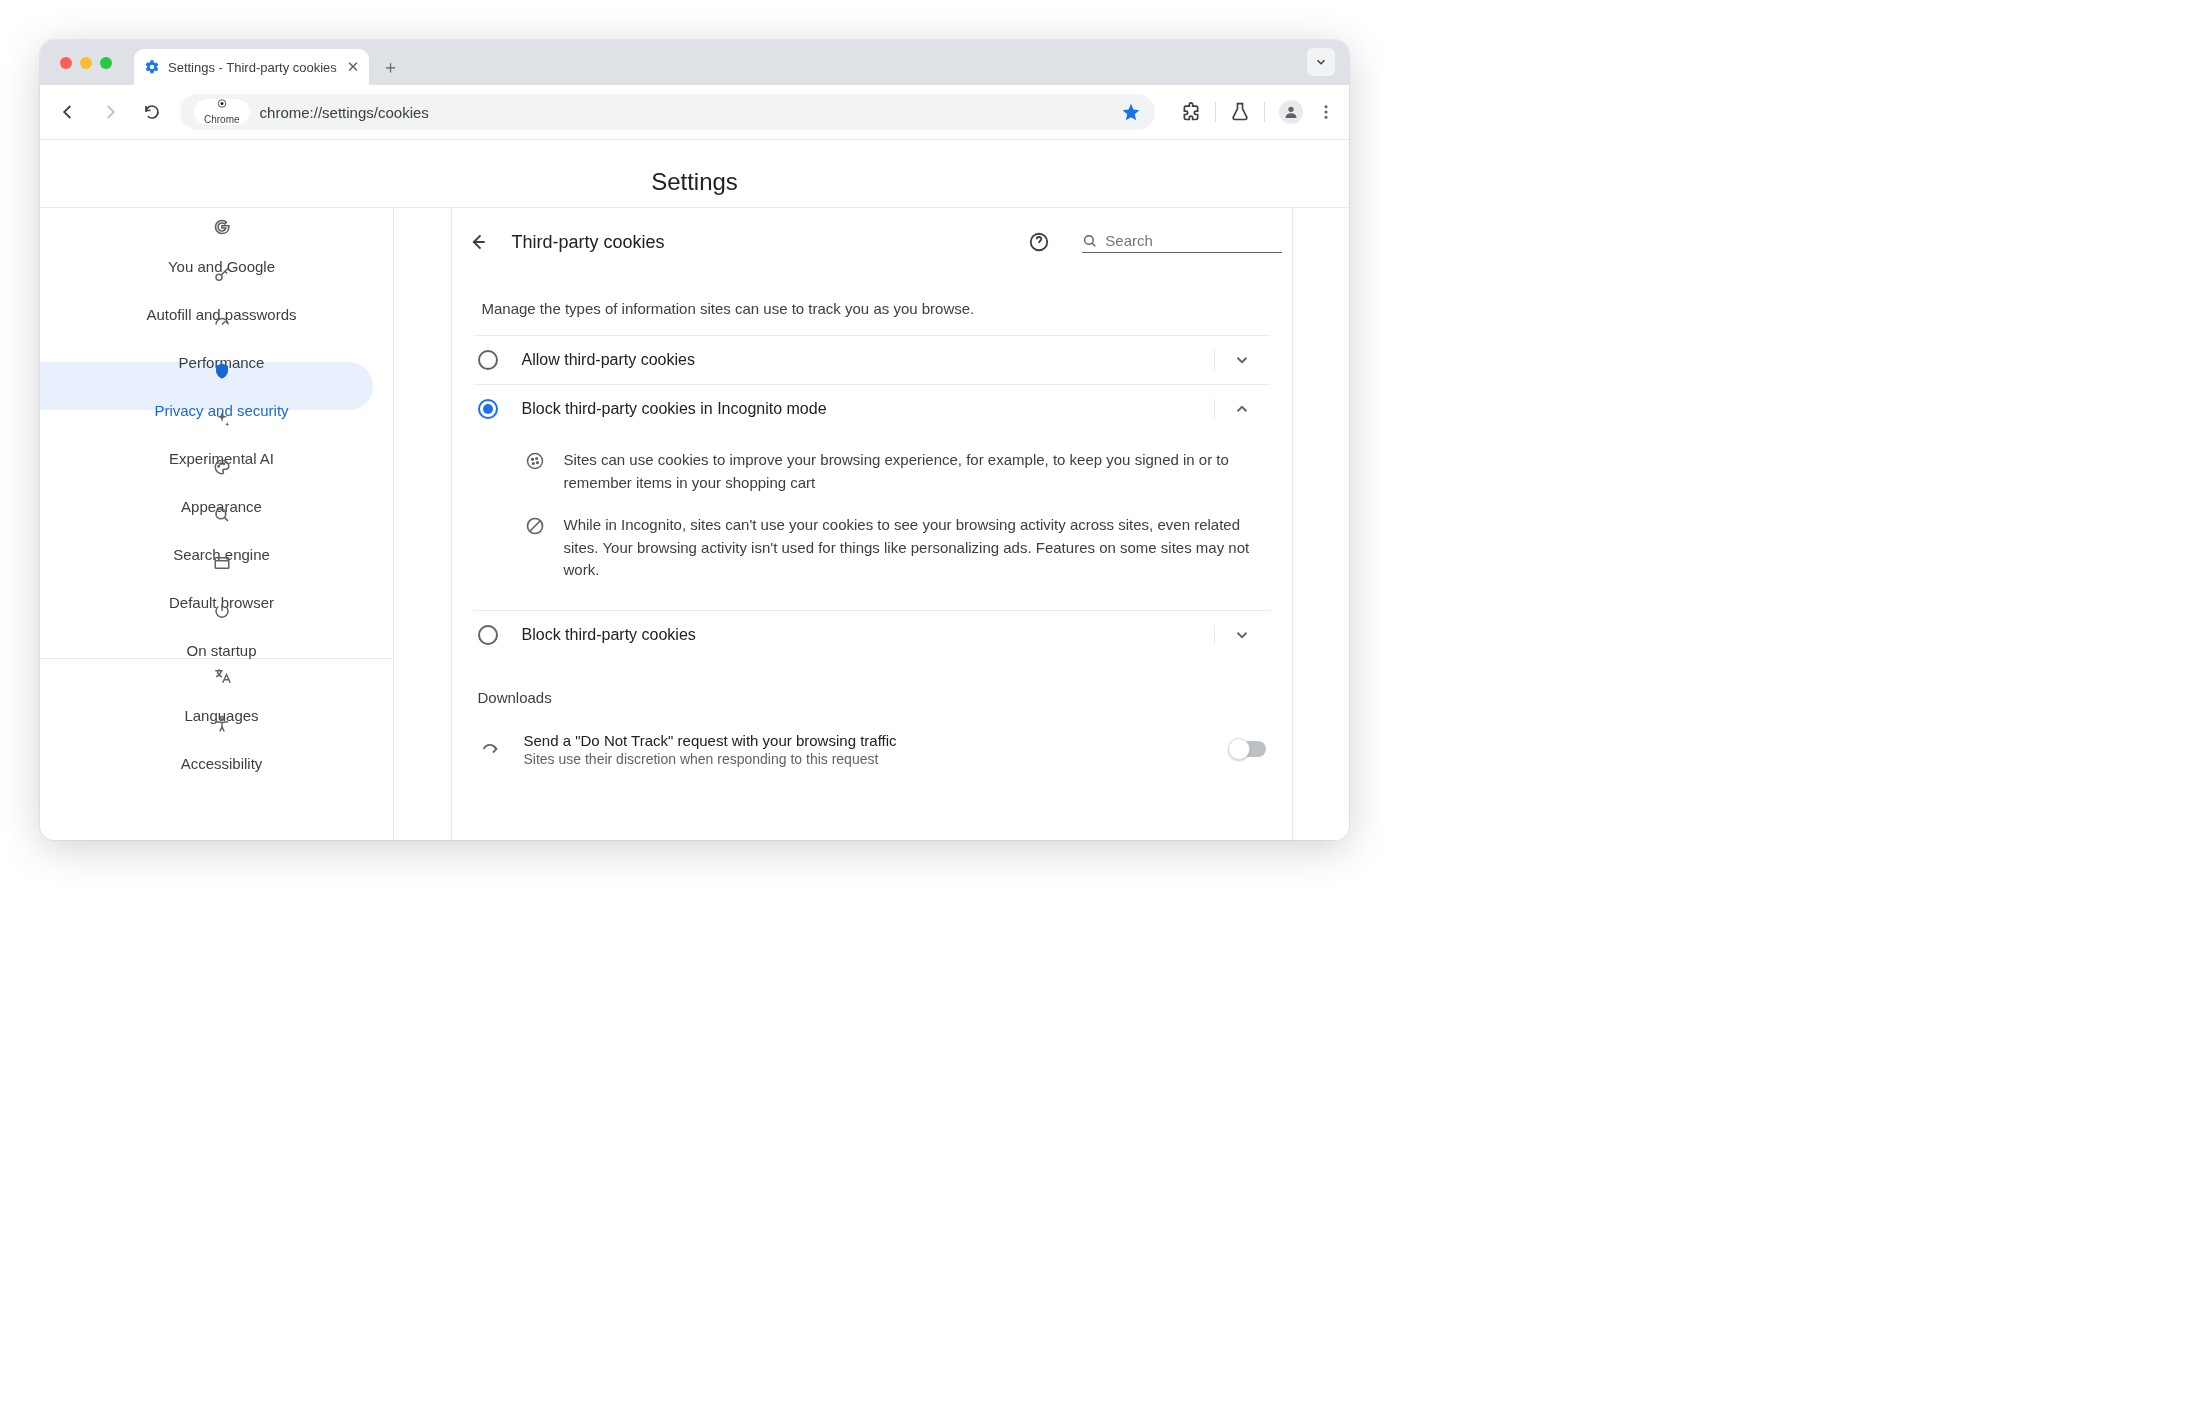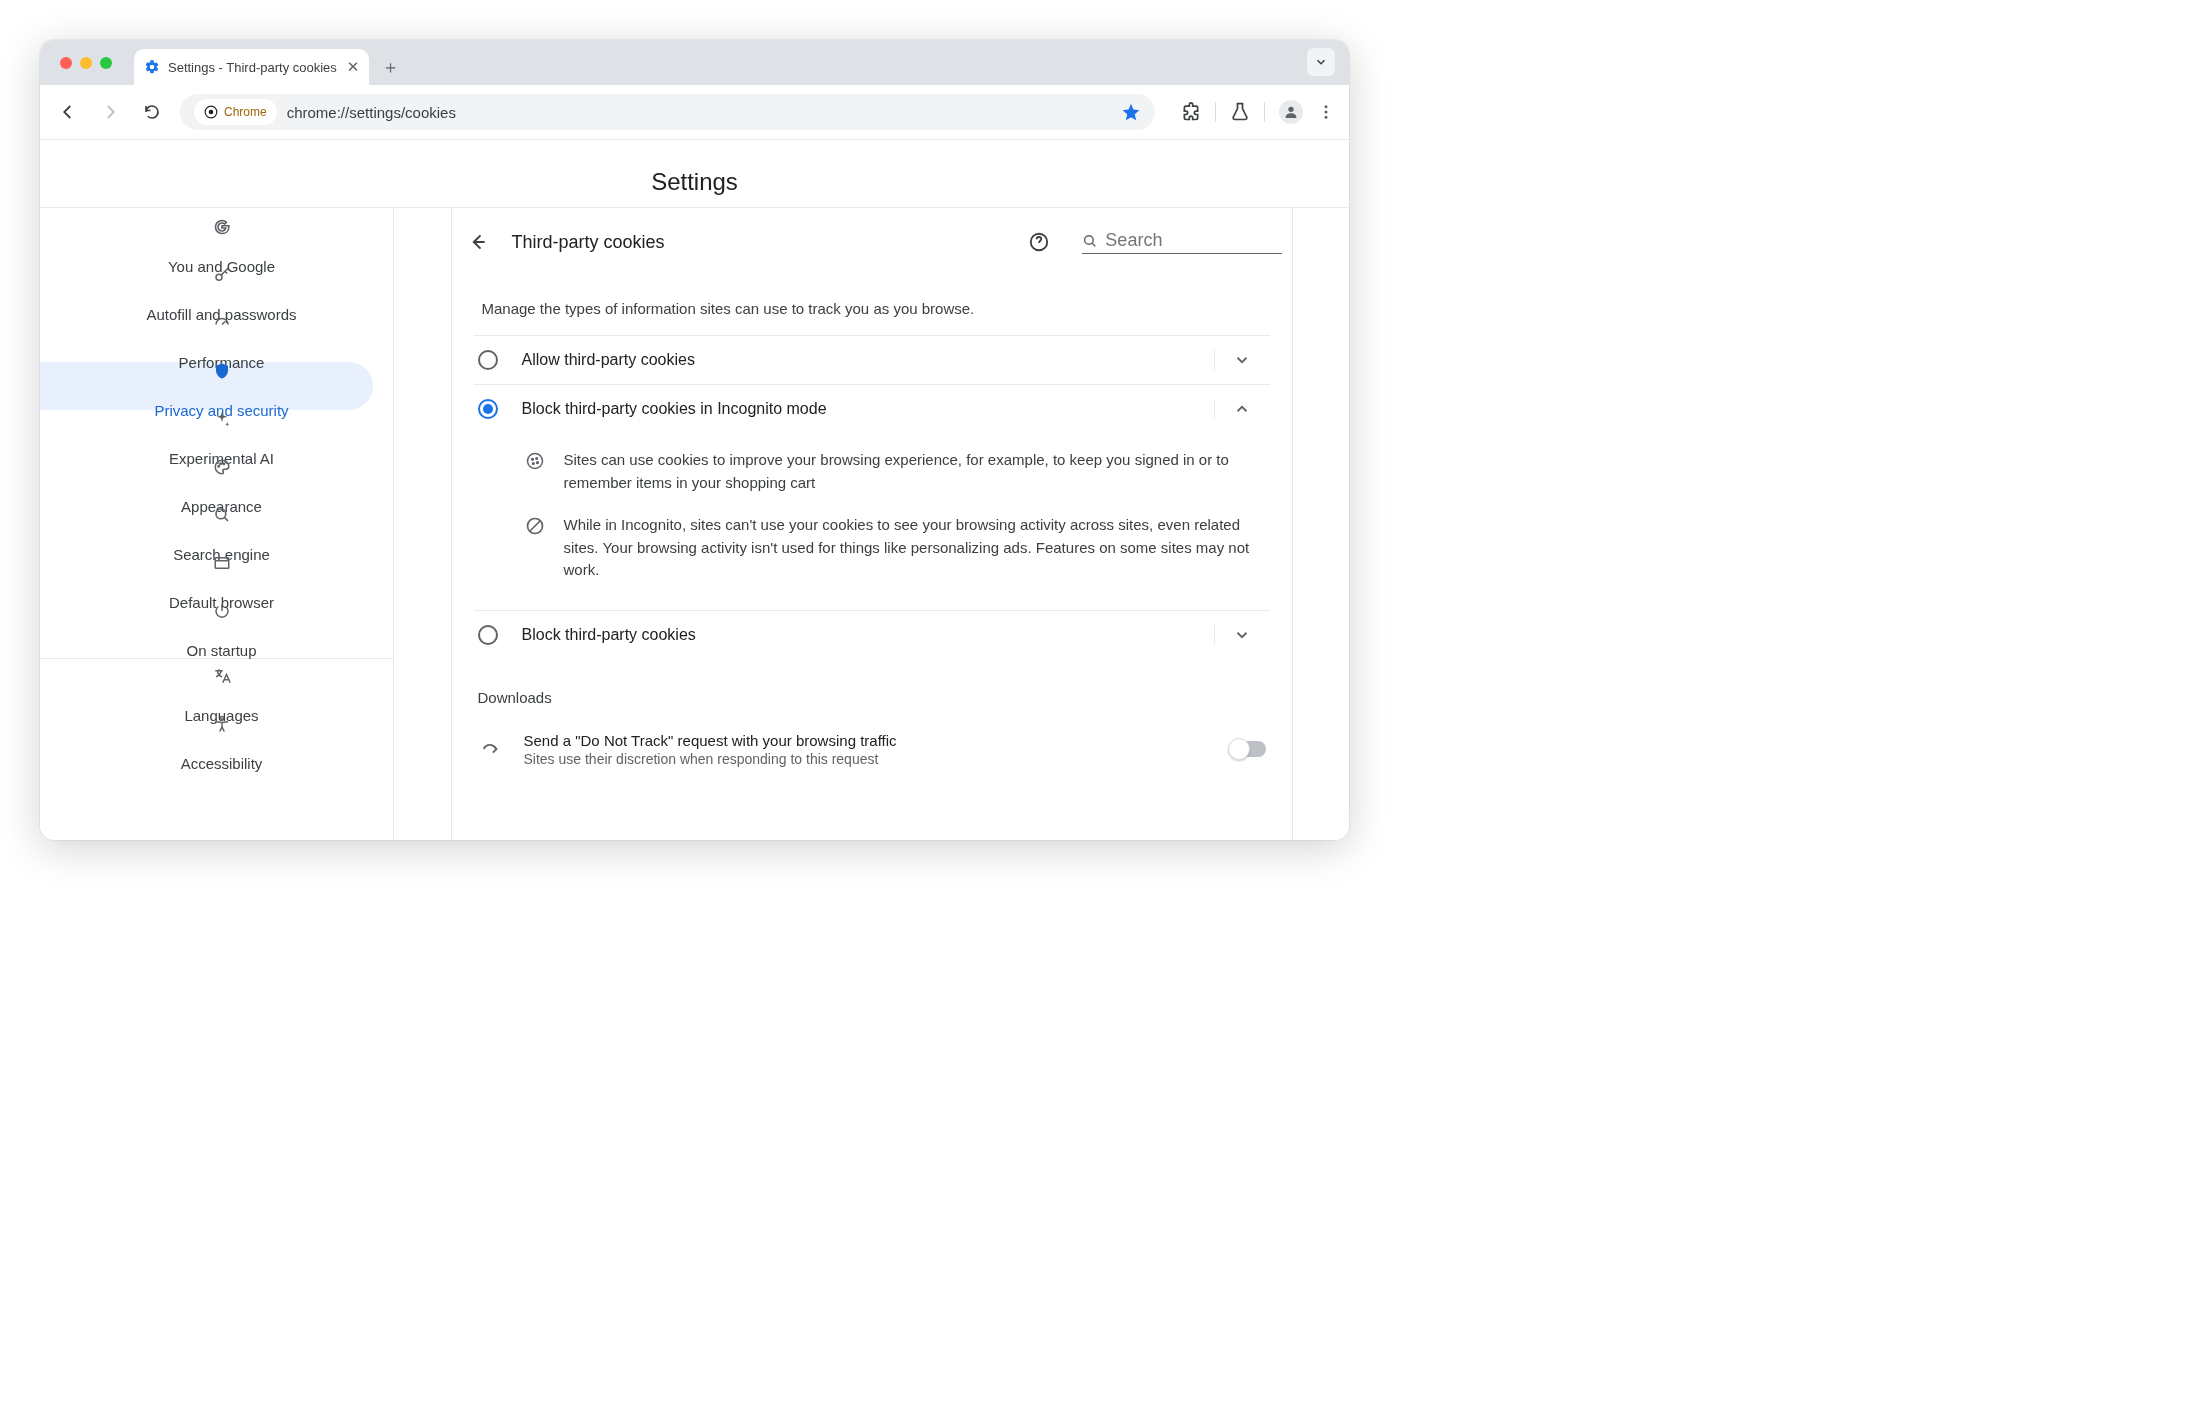--- a/index.html
+++ b/index.html
@@ -76,21 +76,21 @@
   flex:1;
   height: 36px;
   background:#f1f3f4;
   border-radius:18px;
   display:flex;
   align-items:center;
   padding: 0 14px;
   gap:10px;
   color:#202124;
 }
-.chrome-chip{ background:#fff; border-radius:14px; height:26px; display:flex; align-items:center; padding:0 10px; gap:6px; font-size:12px; color:#a16207;}
+.chrome-chip{ background:#fff; border-radius:14px; height:26px; display:flex; align-items:center; padding:0 10px; gap:6px; font-size:10px; color:#404040;flex-direction:column;}
 .omni-text{ font-size:15px; color:#3c4043;}
 .toolbar-right{ display:flex; align-items:center; gap:14px; margin-left:12px;}
 .vsep{ width:1px; height:20px; background:#dadce0;}
 .avatar-circle{ width:24px; height:24px; border-radius:50%; background:#e8eaed; display:flex; align-items:center; justify-content:center;}
 
 
 .settings-header {
   height: 68px;
   display:flex;
   align-items:center;
@@ -128,21 +128,21 @@
 .content-panel{
   width:842px; border-left:1px solid #e8eaed; border-right:1px solid #e8eaed;
   padding: 12px 0 30px 0;
 }
 .panel-header{
   display:flex; align-items:center; gap:18px; padding: 6px 10px 6px 10px;
 }
 .panel-title{ font-size:18px; color:#202124; flex:0 0 auto; font-weight:400;}
 .panel-header .spacer{flex:1;}
 .panel-search{ display:flex; align-items:center; gap:8px; border-bottom:1px solid #5f6368; padding-bottom:2px; width:200px;}
-.panel-search input{ border:none; outline:none; font-size:18px; color:#1d4ed8; width:100%;}
+.panel-search input{ border:none; outline:none; font-size:15px; color:#1d4ed8; width:100%;}
 
 .section-intro{ font-size:15px; color:#3c4043; padding: 36px 0 18px 0; margin:0 8px;}
 
 .radio-row{
   display:flex; align-items:center; padding:14px 0;
   border-top:1px solid #e8eaed;
 }
 .radio-row:first-of-type{ border-top:none;}
 .radio-circle{ width:20px; height:20px; border:2px solid #5f6368; border-radius:50%; margin:0 24px 0 4px; flex:0 0 auto; position:relative;}
 .radio-circle.checked{ border-color:#1a73e8;}

